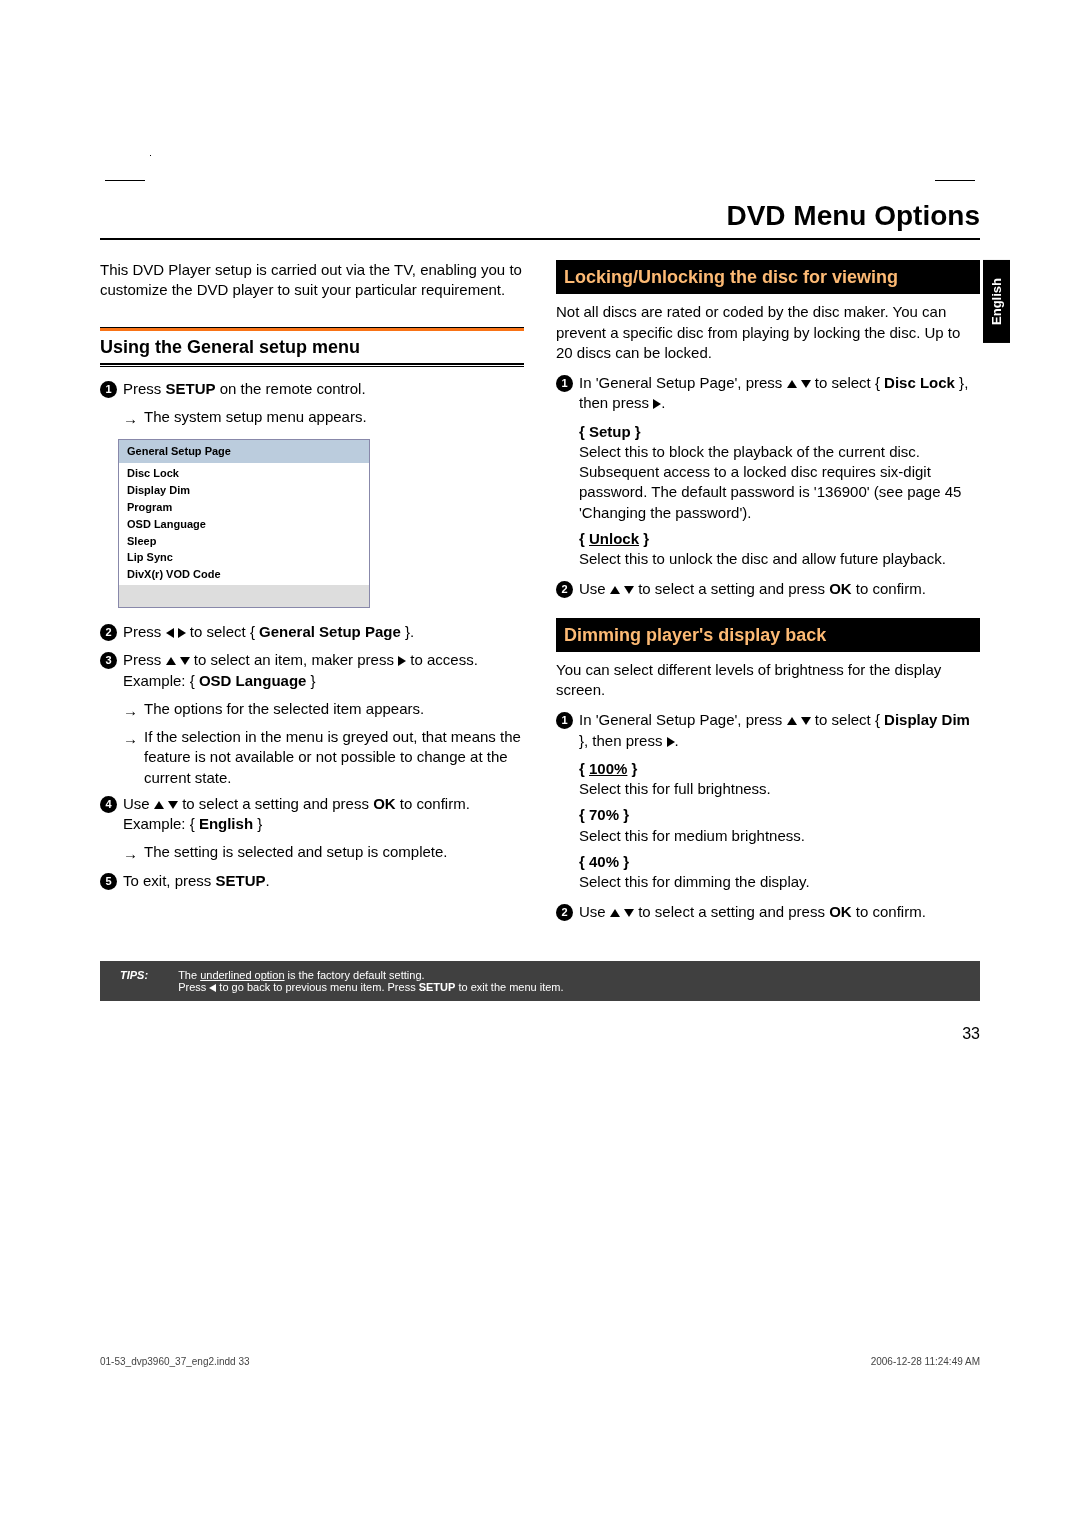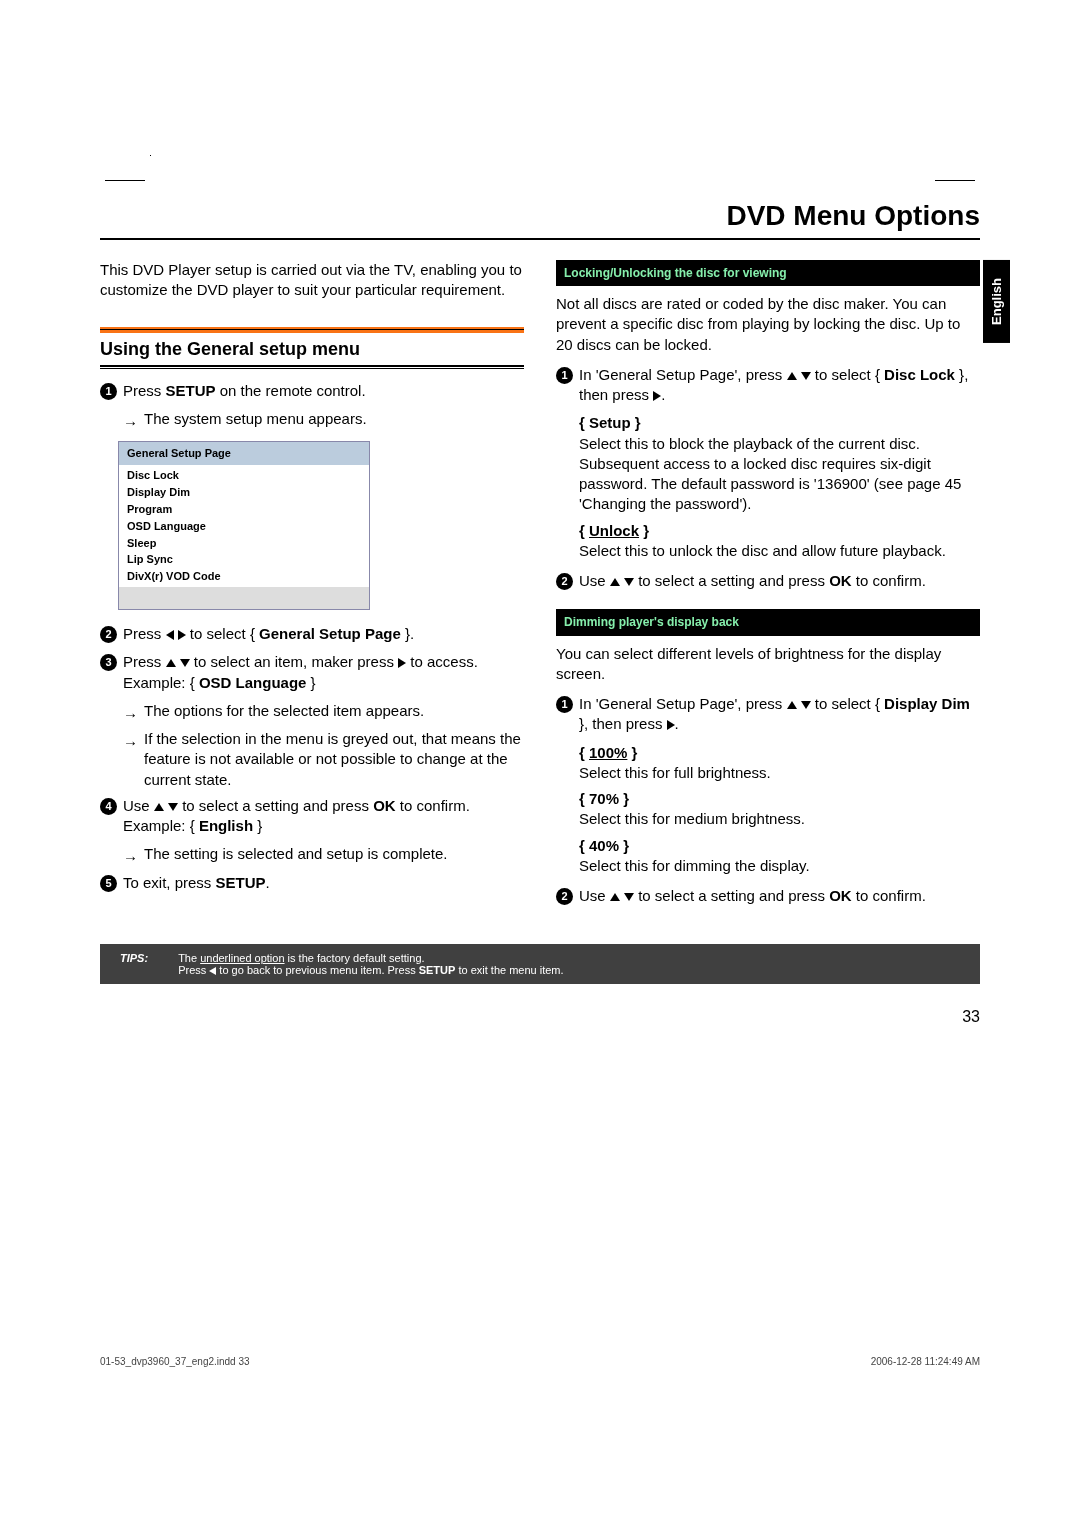--- a/index.html
+++ b/index.html
@@ -30,21 +30,21 @@
 }
 .col {
   flex: 1;
   font-size: 15px;
   line-height: 1.35;
 }
 .col p { margin: 0 0 10px 0; }
 .section-title {
   font-size: 18px;
   font-weight: bold;
-  border-top: 6px solid #f97316;
+  border-top: 4px solid #f97316;
   border-bottom: 2px solid #000;
   padding: 4px 0;
   margin: 26px 0 14px 0;
   position: relative;
 }
 .section-title::before,
 .section-title::after {
   content: "";
   position: absolute;
   left: 0; right: 0;
@@ -103,23 +103,23 @@
 .menu-table .menu-body div {
   padding: 1px 0;
   font-weight: bold;
 }
 .menu-table .menu-footer {
   height: 22px;
   background: #ddd;
 }
 .sub-heading {
   background: #000;
-  color: #86efac;
-  font-weight: bold;
-  font-size: 12px;
+  color: #fdba74;
+  font-weight: bold;
+  font-size: 18px;
   padding: 5px 8px;
   margin: 0 0 8px 0;
 }
 .option-label {
   font-weight: bold;
   margin-top: 6px;
 }
 .underline { text-decoration: underline; }
 .side-tab {
   position: absolute;

